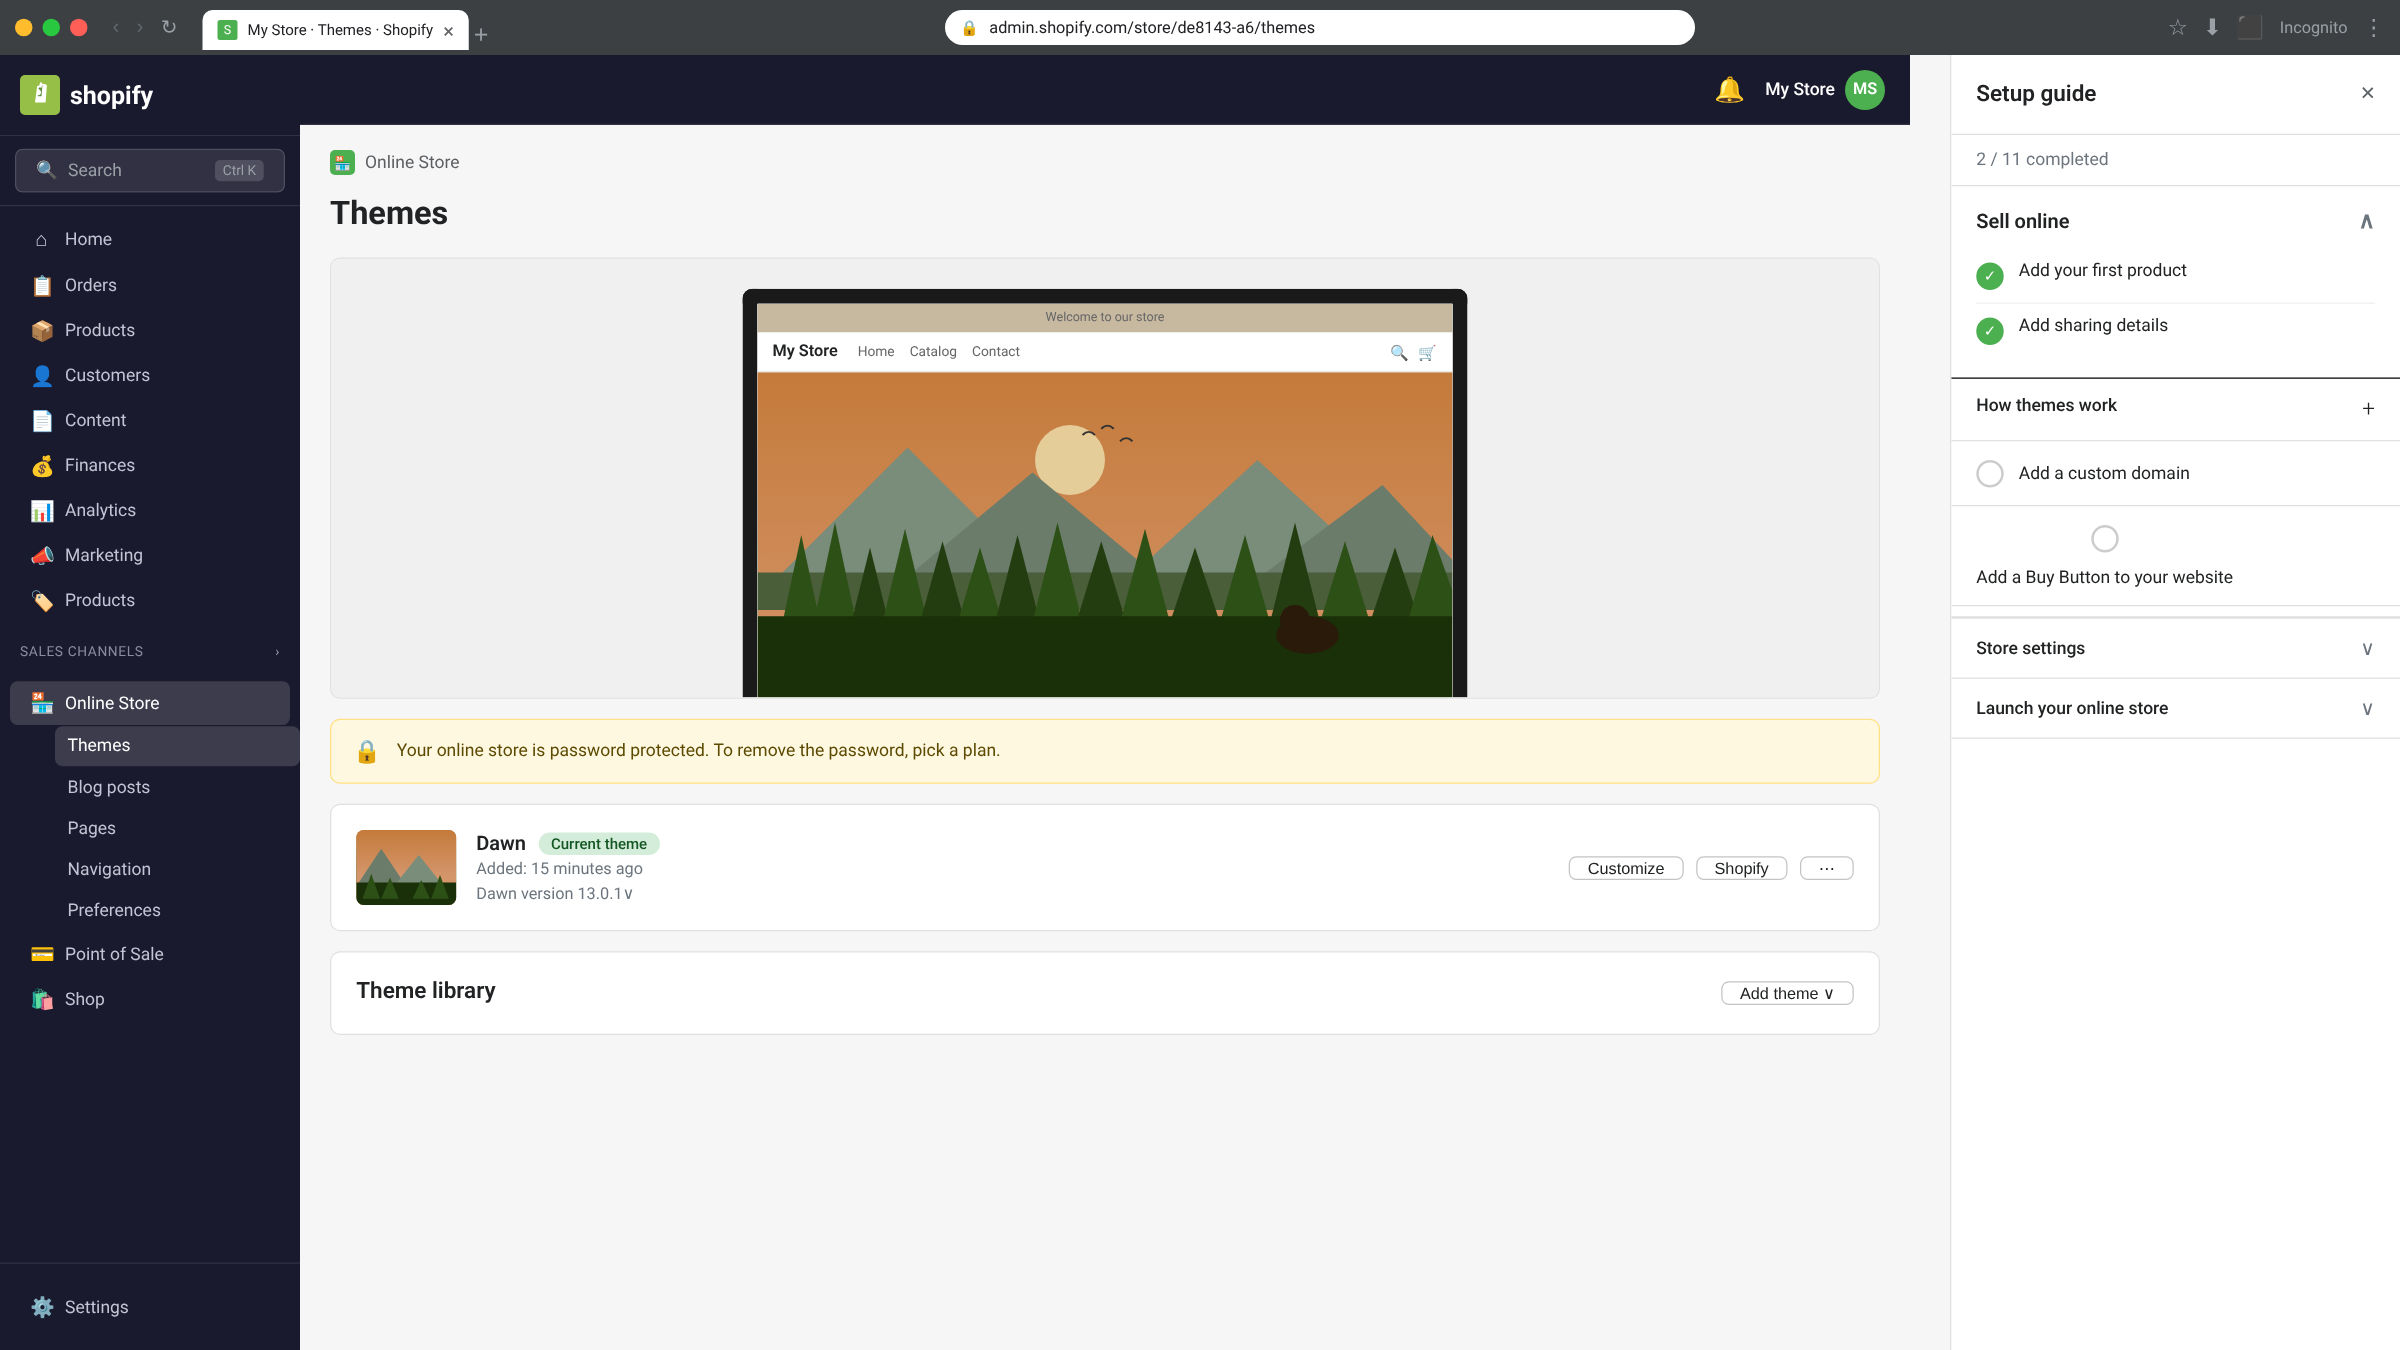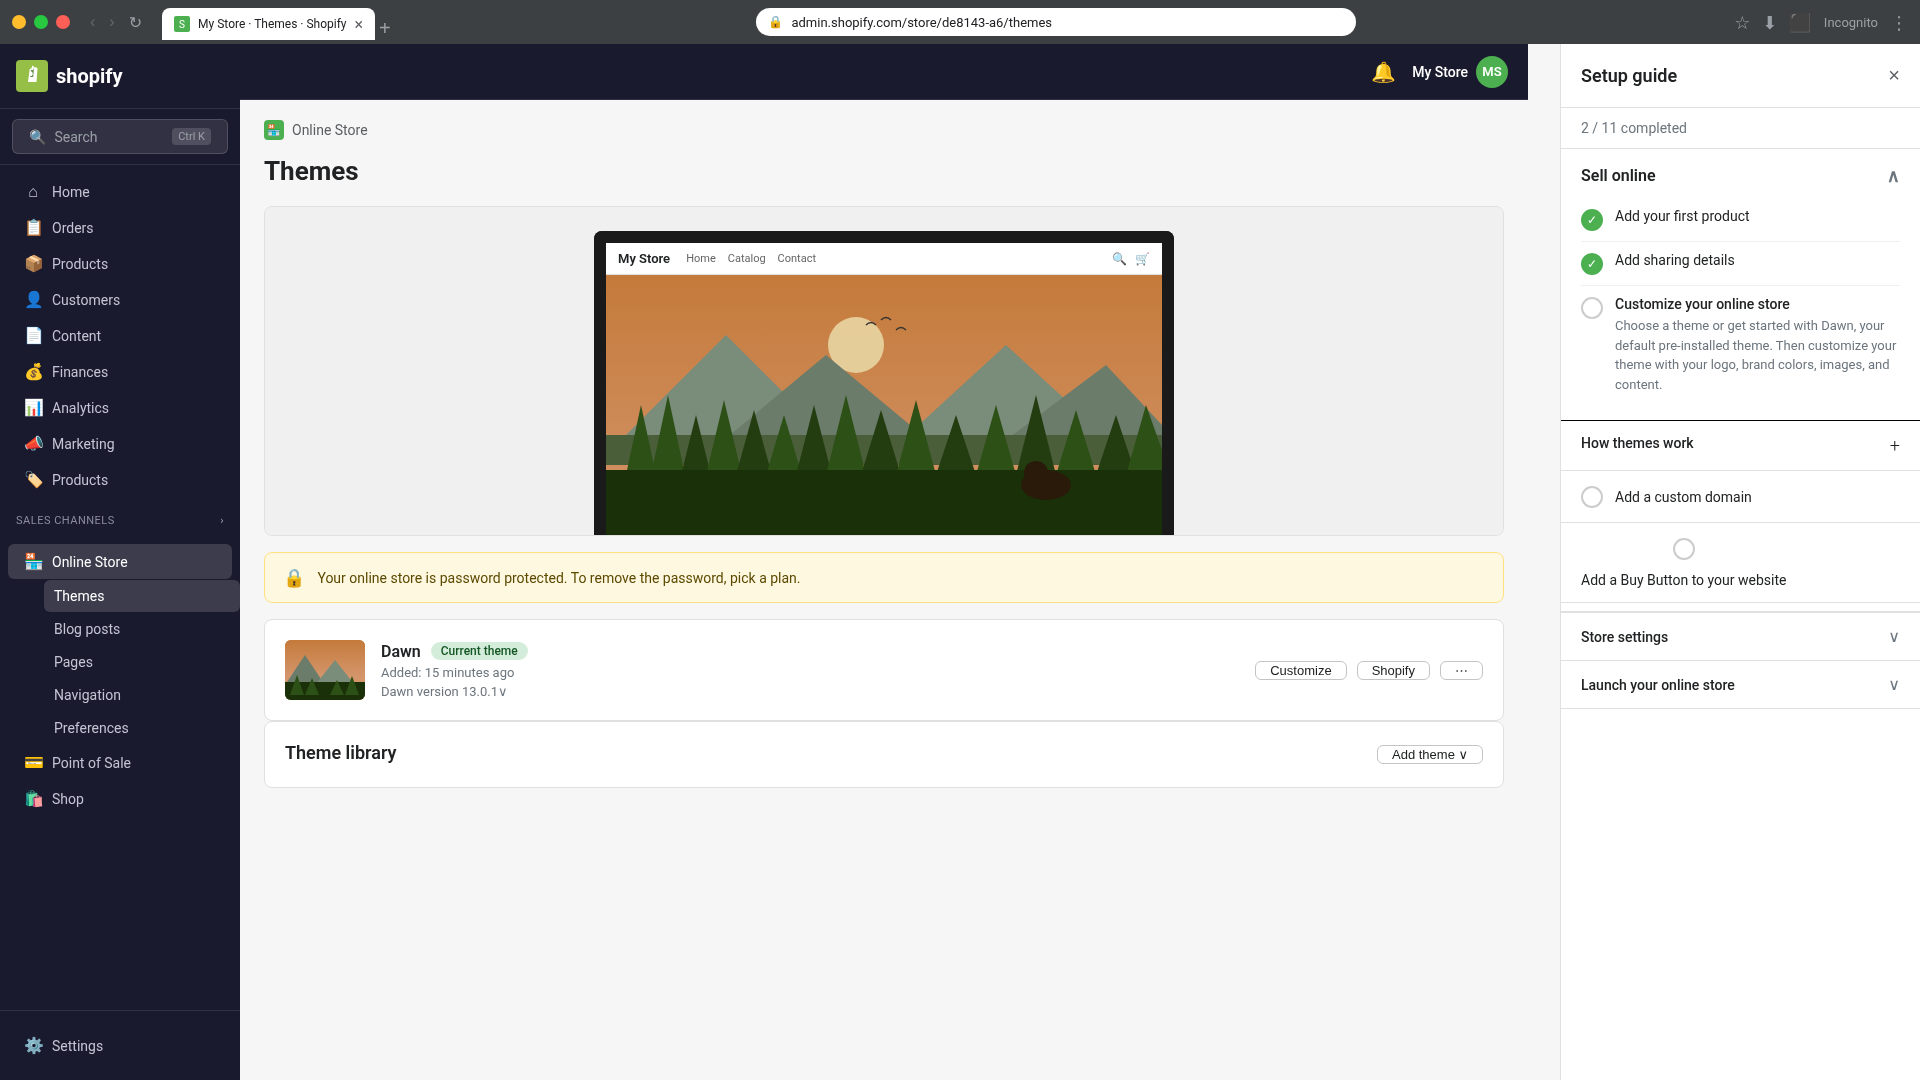--- a/index.html
+++ b/index.html
@@ -63,21 +63,21 @@
     .store-preview-nav { display: flex; gap: 12px; color: #666; font-size: 11px; }
     .store-preview-icons { margin-left: auto; display: flex; gap: 8px; color: #666; }
     .preview-banner { background: #c7b8a0; padding: 6px 12px; text-align: center; font-size: 10px; color: #666; }
     .theme-image { width: 100%; height: 260px; background: linear-gradient(180deg, #c47a3a 0%, #8B4513 30%, #5d6b4a 60%, #2d5016 80%, #1a3009 100%); position: relative; overflow: hidden; }
 
     
     .warning-banner { background: #fff8e1; border: 1px solid #ffe082; border-radius: 8px; padding: 14px 18px; margin-bottom: 16px; display: flex; align-items: center; gap: 12px; color: #5c4a00; font-size: 14px; }
     .warning-icon { font-size: 18px; color: #f9a825; flex-shrink: 0; }
 
     
-    .theme-info { background: #fff; border-radius: 8px; border: 1px solid #e0e0e0; padding: 20px; display: flex; align-items: center; gap: 16px; }
+    .theme-info { background: #fff; border-radius: 8px; border: 1px solid #e0e0e0; padding: 20px; display: flex; align-items: center; gap: 16px; margin-bottom: 16px; }
     .theme-thumbnail { width: 80px; height: 60px; background: linear-gradient(180deg, #c47a3a 0%, #2d5016 100%); border-radius: 6px; overflow: hidden; flex-shrink: 0; }
     .theme-meta { flex: 1; }
     .theme-name-row { display: flex; align-items: center; gap: 10px; margin-bottom: 4px; }
     .theme-name { font-size: 16px; font-weight: 600; color: #202223; }
     .current-theme-badge { background: #d4edda; color: #155724; padding: 2px 10px; border-radius: 12px; font-size: 12px; font-weight: 500; }
     .theme-added { color: #6c757d; font-size: 13px; margin-bottom: 4px; }
     .theme-version { display: flex; align-items: center; gap: 0; font-size: 13px; color: #6c757d; cursor: pointer; }
     .theme-actions { display: flex; gap: 10px; }
     .btn { padding: 1px 14px; border-radius: 6px; font-size: 13px; font-weight: 500; cursor: pointer; border: 1px solid transparent; }
     .btn-secondary { background: #fff; border-color: #c4c4c4; color: #202223; }
@@ -270,20 +270,23 @@
           <div class="breadcrumb">
             <div class="breadcrumb-icon">🏪</div>
             <span>Online Store</span>
           </div>
 
           <h1 class="page-title">Themes</h1>
 
           <div class="theme-preview-container">
             <div class="laptop-frame">
               <div class="laptop-screen">
+                <div class="preview-banner">
+                  <span>Welcome to our store</span>
+                </div>
                 <div class="store-preview-bar">
                   <span class="store-preview-logo">My Store</span>
                   <div class="store-preview-nav">
                     <span>Home</span>
                     <span>Catalog</span>
                     <span>Contact</span>
                   </div>
                   <div class="store-preview-icons">
                     <span>🔍</span>
                     <span>🛒</span>
@@ -423,27 +426,20 @@
           </div>
         </div>
 
         <div class="setup-item">
           <div class="setup-check done">✓</div>
           <div>
             <div>Add sharing details</div>
           </div>
         </div>
 
-        <div class="setup-item">
-          <div class="setup-check pending"></div>
-          <div>
-            <div style="font-weight:500;">Customize your online store</div>
-            <div class="setup-item-desc">Choose a theme or get started with Dawn, your default pre-installed theme. Then customize your theme with your logo, brand colors, images, and content.</div>
-          </div>
-        </div>
       </div>
 
       <div class="setup-expandable">
         <span class="setup-expandable-label">How themes work</span>
         <span style="color:#202223;font-size:18px;font-weight:300;">+</span>
       </div>
 
       <div class="setup-other-section">
         <div style="display:flex;align-items:center;gap:12px;">
           <div class="setup-check pending"></div>

